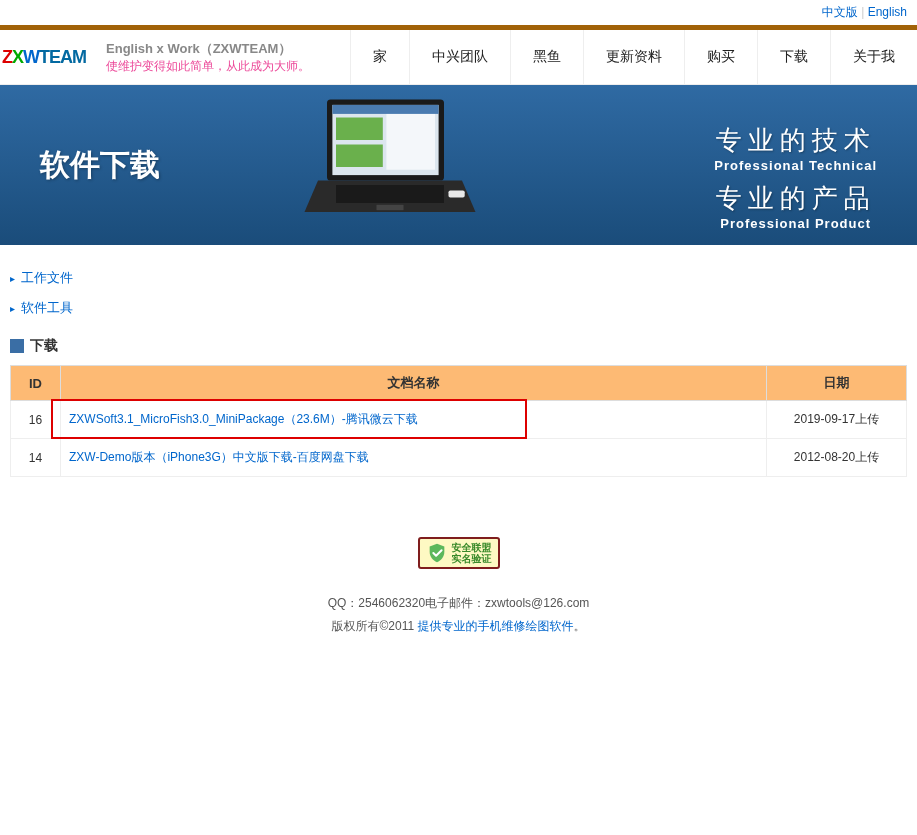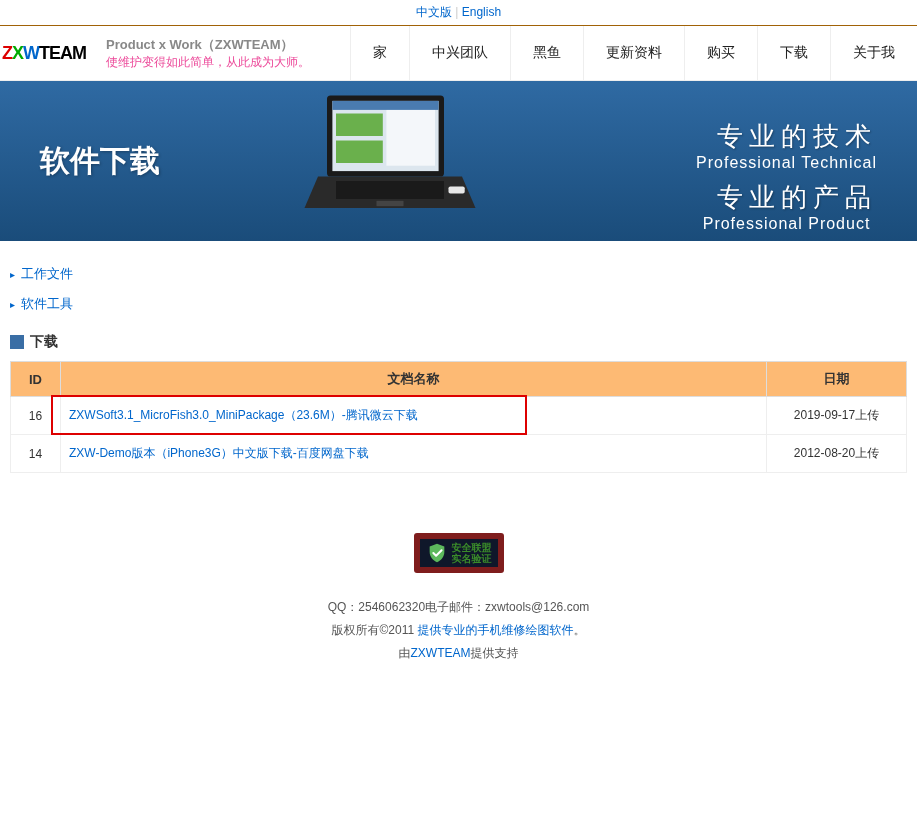--- a/index.html
+++ b/index.html
@@ -1,70 +1,70 @@
 <!DOCTYPE html>
 <html><head>
 <meta charset="utf-8">
 <style>
 * { margin:0; padding:0; box-sizing:border-box; }
 body { font-family: Arial, "Microsoft YaHei", sans-serif; background:#fff; color:#333; font-size:13px; width:917px; }
-.topbar { text-align:center; padding:4px 10px; font-size:12px; color:#ccc; border-bottom:1px solid #a16207; }
+.topbar { text-align:right; padding:4px 10px; font-size:12px; color:#ccc; border-bottom:5px solid #a16207; }
 .topbar a { color:#0066cc; text-decoration:none; }
 .header { display:flex; align-items:center; height:55px; border-bottom:1px solid #eee; }
 .logo { padding:0 8px 0 2px; font-size:18px; font-weight:bold; letter-spacing:-1px; }
-.logo .z1{color:#d00;} .logo .x1{color:#0a0;} .logo .w1{color:#06c;} .logo .rest{color:#000000;text-align:right;}
+.logo .z1{color:#d00;} .logo .x1{color:#0a0;} .logo .w1{color:#06c;} .logo .rest{color:#0369a1;text-align:right;}
 .titleblock { padding:0 12px; }
 .titleblock .l1{font-size:13px; color:#888; font-weight:bold;}
 .titleblock .l2{font-size:12px; color:#ec4899;}
 .nav { margin-left:auto; display:flex; height:100%; }
 .nav a { display:flex; align-items:center; padding:0 22px; font-size:14px; color:#222; text-decoration:none; border-left:1px solid #eee; }
 .banner { height:160px; background:linear-gradient(#2f6aa3,#1a4c7a); color:#fff; display:flex; align-items:center; position:relative; overflow:hidden; }
 .banner .bt { font-size:30px; font-weight:bold; margin-left:40px; text-shadow:1px 1px 3px rgba(0,0,0,.3);}
 .banner .laptop { position:absolute; left:300px; top:10px; }
 .laptop-svg { width:180px; }
 .banner .slogan { position:absolute; right:40px; top:30px; text-align:center; }
 .banner .slogan .row { margin:8px 0; }
-.banner .slogan .cn { font-size:26px; letter-spacing:6px; font-weight:500; font-family:Liberation Sans, sans-serif; text-shadow:1px 1px 2px rgba(0,0,0,.3);text-align:right;}
-.banner .slogan .en { font-size:16px; letter-spacing:1px; font-weight:normal; }
+.banner .slogan .cn { font-size:26px; letter-spacing:6px; font-weight:500; font-family:Liberation Sans, sans-serif; text-shadow:1px 1px 2px rgba(0,0,0,.3);}
+.banner .slogan .en { font-size:13px; letter-spacing:1px; font-weight:bold; }
 .slogan .r1 { margin-left:60px; }
 .main { display:flex;flex-direction:column; }
 .sidebar { width:220px; padding:18px 0 0 10px; }
 .sidebar a { display:block; color:#0066cc; font-size:13px; text-decoration:none; padding:6px 0; }
 .sidebar a::before{ content:"\25B8"; color:#0066cc; margin-right:6px; font-size:10px;}
 .content { flex:1; padding:10px 10px 30px 10px; }
 .sectitle { display:flex; align-items:center; font-size:14px; font-weight:bold; margin:4px 0 10px 0; }
 .sectitle .sq { width:14px; height:14px; background:#3a6ea5; margin-right:6px; display:inline-block; }
 table.dl { width:100%; border-collapse:collapse; }
 table.dl th { background:#fdba74; border:1px solid #ddd; padding:8px; font-size:13px; font-weight:bold; color:#333;}
 table.dl td { border:1px solid #eee; padding:10px 8px; font-size:12px; text-align:center; }
 table.dl td.name { text-align:left; }
 table.dl td.name a { color:#0066cc; text-decoration:none; }
 table.dl tr.hl td.name a { color:#d00; }
 table.dl tr.hl td.name, table.dl tr.hl td.id { position:relative; }
 .hl-box { position:absolute; border:2px solid #d00; pointer-events:none; left:258px; top:300px; width:440px; height:35px; }
 .footer { text-align:center; padding:30px 0 20px; font-size:12px; color:#555; }
 .footer a { color:#0066cc; text-decoration:none; }
-.badge { display:inline-flex; align-items:center; border:6px solid #7f1d1d; border-radius:3px; padding:3px 6px; margin-bottom:20px; background:#0f172a; }
+.badge { display:inline-flex; align-items:center; border:2px solid #7f1d1d; border-radius:3px; padding:3px 6px; margin-bottom:20px; background:#fef9c3; }
 .badge .shield { width:22px; height:22px; margin-right:4px; }
 .badge .bt1{font-size:10px; color:#3a8a2a; line-height:1.1; text-align:left; font-weight:bold;}
 th.col-id{width:50px;} th.col-date{width:140px;}
 </style>
 </head>
 <body>
 
 <div class="topbar">
   <a href="#">中文版</a><span> | </span><a href="#">English</a>
 </div>
 
 <div class="header">
   <div class="logo">
     <span class="z1">Z</span><span class="x1">X</span><span class="w1">W</span><span class="rest">TEAM</span>
   </div>
   <div class="titleblock">
-    <div class="l1">Product x Work（ZXWTEAM）</div>
+    <div class="l1">English x Work（ZXWTEAM）</div>
     <div class="l2">使维护变得如此简单，从此成为大师。</div>
   </div>
   <div class="nav">
     <a href="#">家</a>
     <a href="#">中兴团队</a>
     <a href="#">黑鱼</a>
     <a href="#">更新资料</a>
     <a href="#">购买</a>
     <a href="#">下载</a>
     <a href="#">关于我</a>
@@ -144,16 +144,13 @@
     </svg>
     <div>
       <div class="bt1">安全联盟</div>
       <div class="bt1">实名验证</div>
     </div>
   </div>
   <div style="margin:6px 11px;">QQ：2546062320电子邮件：zxwtools@126.com</div>
   <div style="margin:6px 0;">
     <span>版权所有©2011 </span><a href="#">提供专业的手机维修绘图软件</a><span>。</span>
   </div>
-  <div>
-    <span>由</span><a href="#">ZXWTEAM</a><span>提供支持</span>
-  </div>
 </div>
 
 </body></html>

